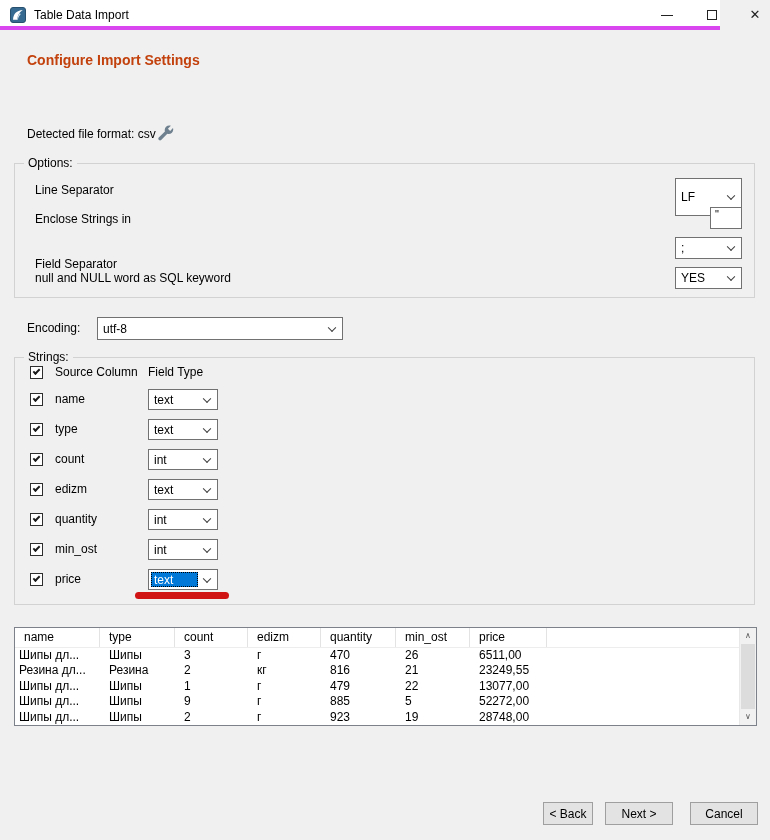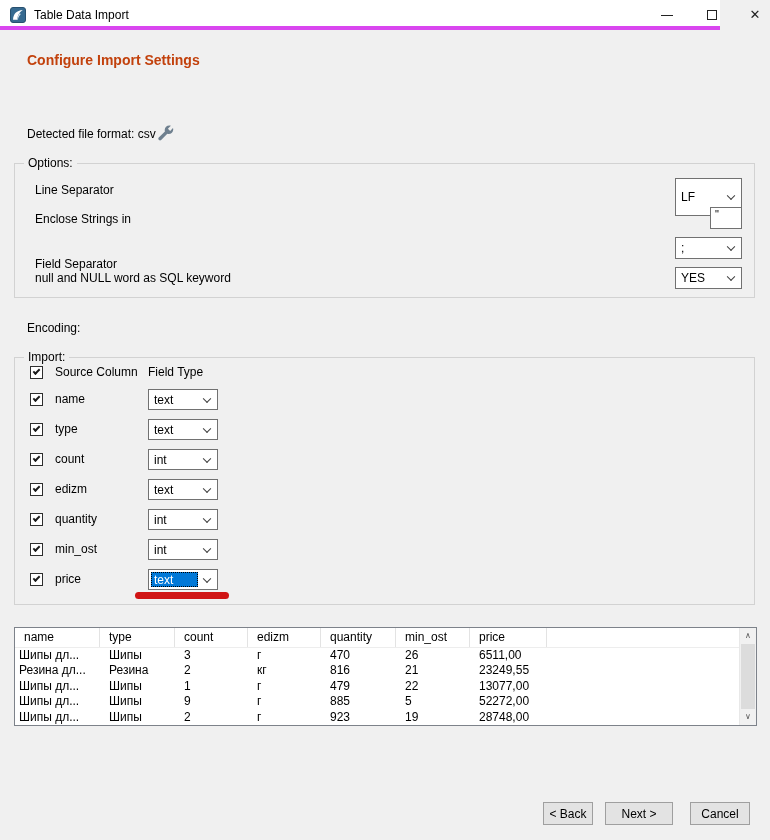--- a/index.html
+++ b/index.html
@@ -100,23 +100,27 @@
     <span class="chev"></span>
   </div>
 
   <div class="lbl" style="left:35px; top:271px;">null and NULL word as SQL keyword</div>
   <div class="sel" style="left:675px; top:267px; width:67px; height:22px;">
     <span>YES</span>
     <span class="chev"></span>
   </div>
 
   <div class="lbl" style="left:27px; top:321px;">Encoding:</div>
+  <div class="sel" style="left:97px; top:317px; width:246px; height:23px;">
+    <span>utf-8</span>
+    <span class="chev"></span>
+  </div>
 
   <div class="grp" style="left:14px; top:357px; width:741px; height:248px;">
-    <span class="legend">Import:</span>
+    <span class="legend">Strings:</span>
   </div>
 
   <div class="cb" style="left:30px; top:366px;">
       <span class="mark"></span>
     </div>
   <div class="lbl" style="left:55px; top:365px;">Source Column</div>
   <div class="lbl" style="left:148px; top:365px;">Field Type</div>
 
   <div class="cb" style="left:30px; top:393px;">
       <span class="mark"></span>
@@ -241,15 +245,15 @@
     </div>
     <div class="sbar">
       <div class="sthumb"></div>
       <div class="sarrow" style="top:0;">∧</div>
       <div class="sarrow" style="bottom:0;">∨</div>
     </div>
   </div>
 
   <button class="btn" style="left:543px; width:50px;">&lt; Back</button>
   <button class="btn" style="left:605px; width:68px;">Next &gt;</button>
-  <button class="btn" style="left:690px; width:60px;">Cancel</button>
+  <button class="btn" style="left:690px; width:68px;">Cancel</button>
 
 </div>
 
 </body></html>

